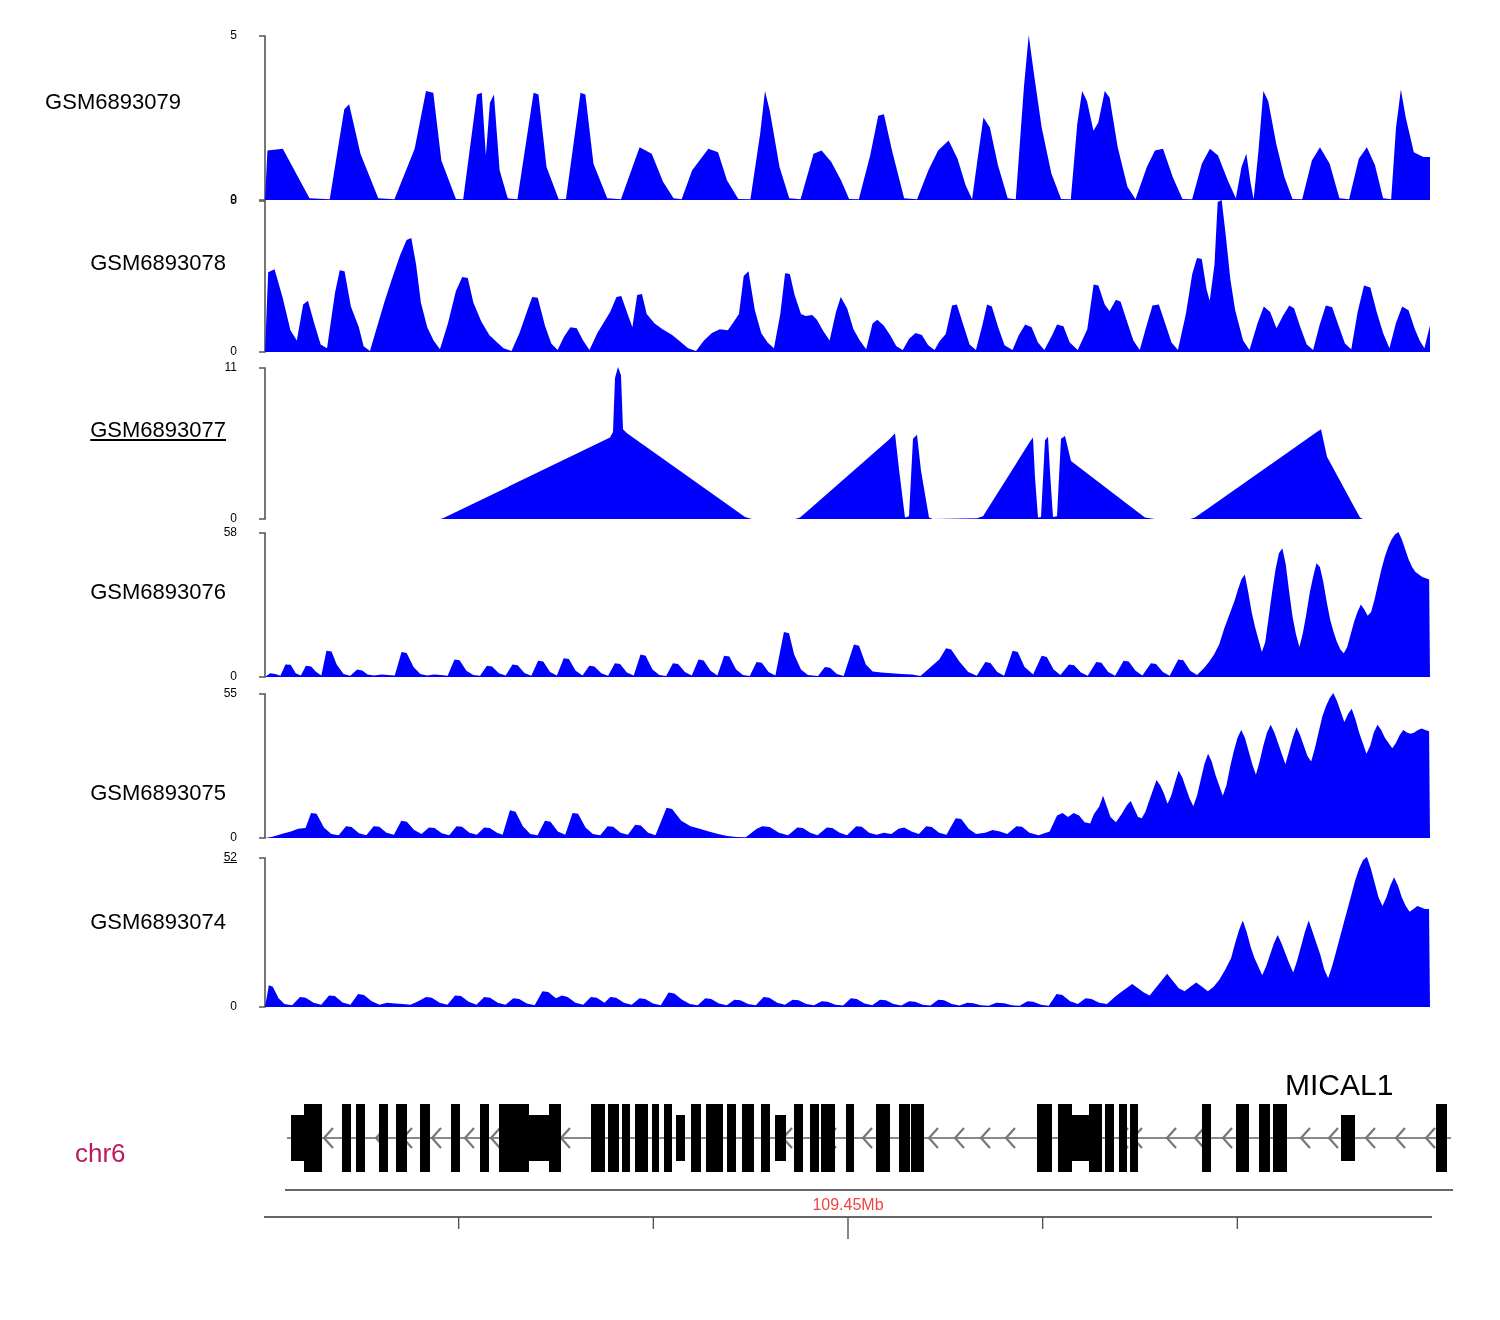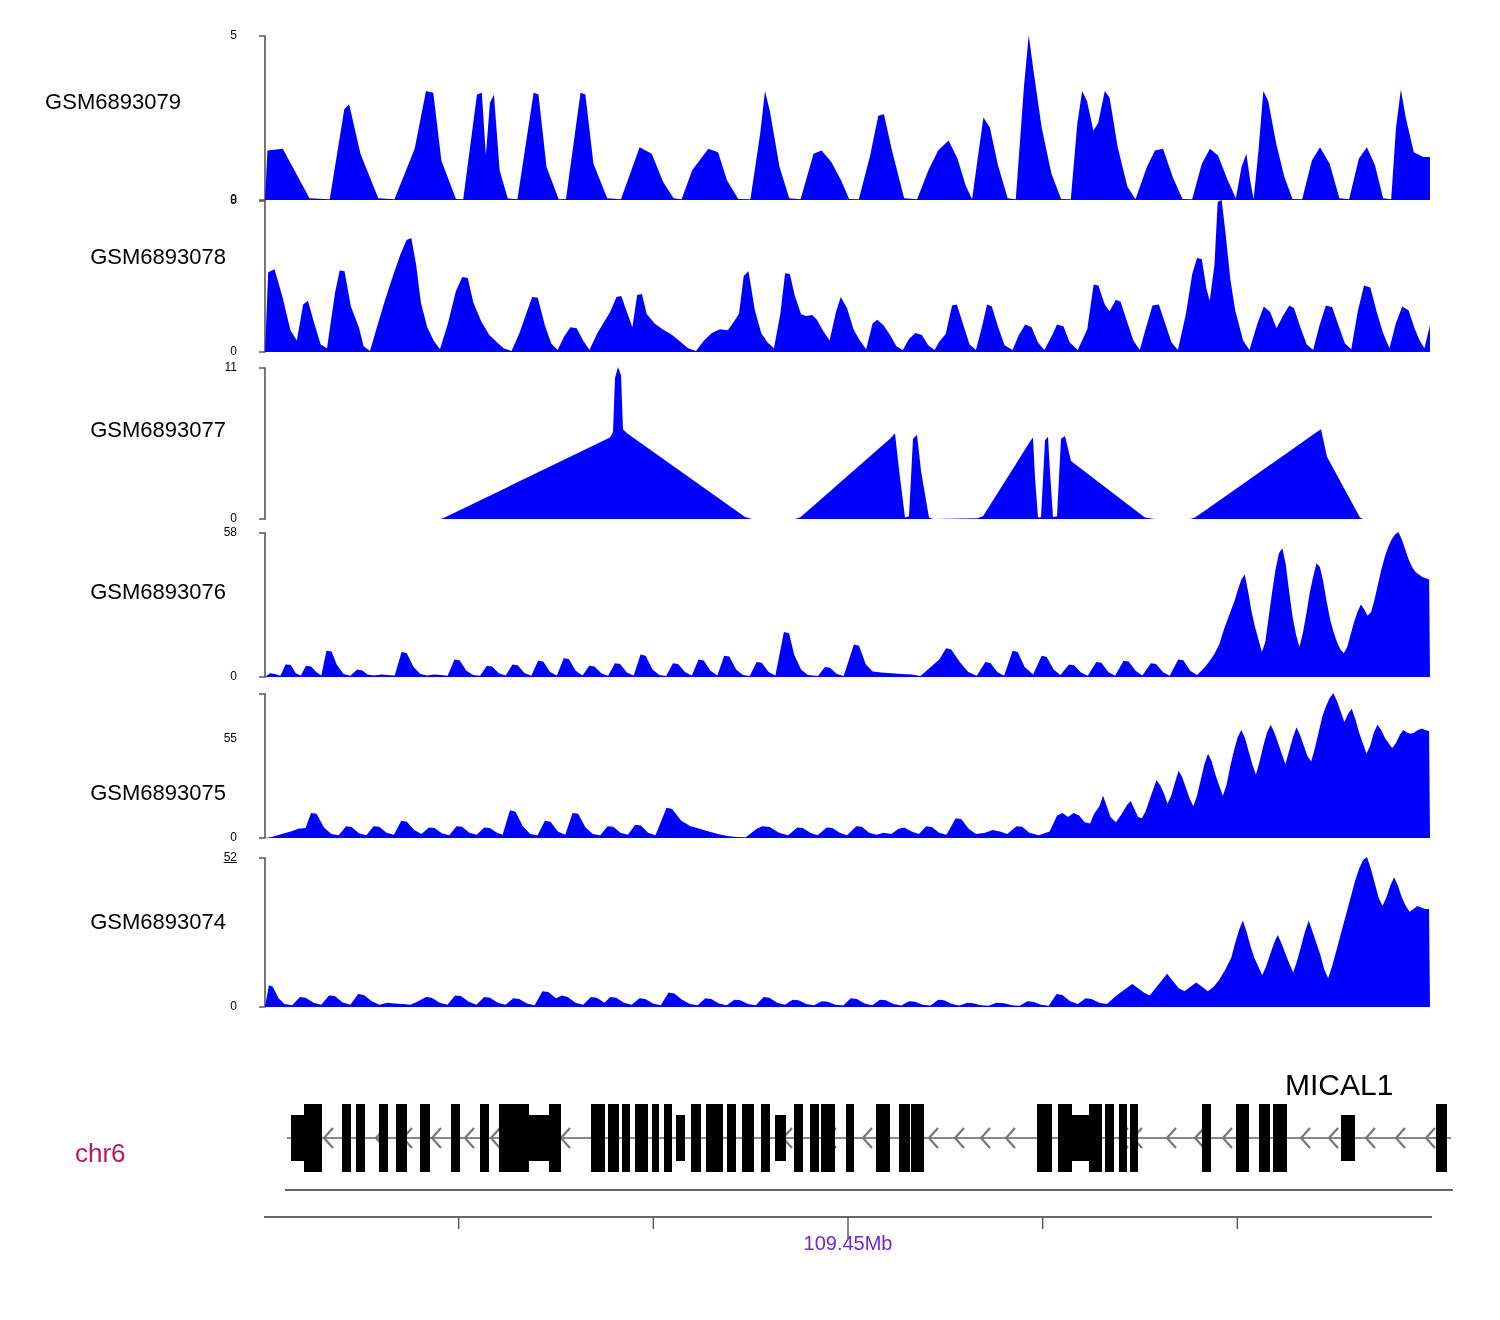--- a/index.html
+++ b/index.html
@@ -49,23 +49,23 @@
   #chr-label{
     position:absolute;
     left:75px;top:1138px;
     font-size:26px;
     color:#be185d;
     white-space:nowrap;
   }
 
   #coord-label{
     position:absolute;
-    top:1232px;
-    font-size:20px;
-    color:#6d28d9;
+    top:1196px;
+    font-size:16px;
+    color:#ef4444;
     white-space:nowrap;
     text-align:center;
   }
 
   svg{display:block;overflow:visible;}
 </style>
 </head>
 <body>
 
 <div id="root">
@@ -75,32 +75,32 @@
         <div class="axis-max" style="left: 213px; top: -6px;">5</div>
         <div class="axis-min" style="left: 213px; top: 158px;">0</div>
         <svg class="axis-svg" width="30" height="169" style="top: 0px;">
           <path d="M18,1 L24,1 L24,165 L18,165" fill="none" stroke="#555555" stroke-width="1.6"></path>
         </svg>
         <svg class="data-svg" width="1165" height="165">
           <path d="M0.00,165.00 L2.43,115.50 L17.80,113.85 L44.50,163.35 L64.72,164.34 L79.28,74.25 L84.14,69.30 L95.47,118.80 L113.26,163.35 L129.44,164.34 L149.67,113.85 L161.00,56.10 L168.28,57.75 L176.37,125.40 L190.93,164.01 L198.21,164.34 L211.97,59.40 L216.82,57.75 L220.86,120.45 L224.91,67.65 L228.95,59.40 L234.62,135.30 L242.71,163.35 L252.42,164.34 L268.60,57.75 L273.45,59.40 L281.54,132.00 L293.68,164.34 L300.96,164.01 L315.52,57.75 L320.38,59.40 L328.47,128.70 L342.22,163.35 L355.97,164.34 L374.58,112.20 L386.72,118.80 L398.04,146.85 L408.56,163.35 L416.65,164.34 L427.17,135.30 L443.35,113.85 L453.06,117.15 L461.95,145.20 L473.28,164.01 L485.42,164.34 L495.13,99.00 L499.98,56.10 L504.83,75.90 L514.54,132.00 L524.25,163.35 L535.58,164.34 L548.52,118.80 L556.61,115.50 L566.32,127.05 L576.03,145.20 L584.12,164.01 L593.83,164.34 L605.15,120.45 L613.24,80.85 L618.91,79.20 L627.00,115.50 L639.13,163.35 L652.08,164.34 L663.40,135.30 L673.11,115.50 L683.63,105.60 L692.53,123.75 L700.62,150.15 L707.09,164.34 L711.94,128.70 L718.42,82.50 L724.89,92.40 L732.98,130.35 L742.69,163.35 L750.78,164.34 L758.87,52.80 L763.72,0.00 L768.58,36.30 L776.67,92.40 L786.38,138.60 L796.08,164.01 L805.79,164.34 L812.26,89.10 L817.12,56.10 L821.97,66.00 L828.44,95.70 L833.30,87.45 L839.77,56.10 L844.63,62.70 L852.72,112.20 L862.42,151.80 L870.51,164.34 L881.84,132.00 L889.93,115.50 L898.02,113.85 L907.73,141.90 L917.44,164.01 L927.15,164.34 L936.85,128.70 L944.94,113.85 L953.03,120.45 L962.74,145.20 L970.83,163.35 L976.50,132.00 L981.35,118.80 L985.40,146.85 L988.63,164.34 L993.49,115.50 L998.34,56.10 L1003.19,66.00 L1011.28,108.90 L1019.38,141.90 L1027.47,164.01 L1037.17,164.34 L1046.88,125.40 L1054.97,112.20 L1064.68,128.70 L1074.39,163.35 L1084.10,164.34 L1093.81,123.75 L1101.90,112.20 L1109.99,130.35 L1118.08,163.35 L1126.17,164.34 L1131.02,92.40 L1135.88,54.45 L1140.73,82.50 L1148.82,117.15 L1155.29,120.45 L1158.53,122.10 L1165.00,122.10 L1165.00,165 L0,165 Z" fill="#0000FF" stroke="none"></path>
         </svg>
       </div>
       <div class="track" style="top: 200px; height: 152px;">
-        <div class="track-label" style="top: 44px;">GSM6893078</div>
+        <div class="track-label" style="top: 50px;">GSM6893078</div>
         <div class="axis-max" style="left: 213px; top: -6px;">8</div>
         <div class="axis-min" style="left: 213px; top: 145px;">0</div>
         <svg class="axis-svg" width="30" height="156" style="top: 0px;">
           <path d="M18,1 L24,1 L24,152 L18,152" fill="none" stroke="#555555" stroke-width="1.6"></path>
         </svg>
         <svg class="data-svg" width="1165" height="152">
           <path d="M0.00,152.00 L3.18,72.20 L9.54,69.35 L17.49,96.90 L25.45,130.15 L31.81,140.60 L38.17,104.50 L42.94,100.70 L49.30,123.50 L55.67,144.40 L62.03,148.20 L69.98,93.10 L74.75,70.30 L79.52,71.25 L85.88,106.40 L93.84,127.30 L98.61,146.30 L104.97,151.05 L111.33,129.20 L119.28,102.60 L127.24,77.90 L135.19,55.10 L141.55,39.90 L146.32,38.00 L151.09,64.60 L155.86,102.60 L162.23,127.30 L168.59,140.60 L174.95,149.15 L182.90,123.50 L190.85,91.20 L197.22,76.95 L202.78,77.90 L208.35,102.60 L216.30,121.60 L224.25,134.90 L232.20,142.50 L238.57,148.20 L246.52,151.05 L254.47,133.00 L262.42,110.20 L267.19,96.90 L272.76,97.85 L279.92,125.40 L286.28,143.45 L292.64,150.10 L299.00,136.80 L305.37,127.30 L311.73,128.25 L318.09,140.60 L324.45,150.10 L332.40,133.00 L338.76,122.55 L345.13,112.10 L351.49,96.90 L356.26,95.95 L362.62,114.00 L367.39,127.30 L372.16,95.00 L376.94,94.05 L381.71,114.00 L389.66,123.50 L397.61,129.20 L407.15,134.90 L415.11,141.55 L423.06,148.20 L431.01,151.05 L438.96,140.60 L446.91,133.00 L454.87,129.20 L462.82,130.15 L467.59,123.50 L473.95,114.00 L478.72,76.00 L483.49,71.25 L489.86,110.20 L496.22,133.00 L502.58,142.50 L508.94,148.20 L515.30,114.00 L520.08,73.15 L524.85,74.10 L529.62,95.00 L535.98,114.00 L540.75,115.90 L547.11,114.95 L551.88,119.70 L558.25,131.10 L564.61,140.60 L570.97,112.10 L575.74,96.90 L582.10,108.30 L588.46,129.20 L594.83,140.60 L601.19,149.15 L607.55,123.50 L612.32,119.70 L618.68,125.40 L625.04,134.90 L631.41,146.30 L637.77,150.10 L644.13,138.70 L650.49,133.00 L656.85,134.90 L663.22,145.35 L669.58,150.10 L674.35,141.55 L680.71,133.95 L687.07,105.45 L691.84,104.50 L698.20,124.45 L704.57,144.40 L710.93,150.10 L717.29,125.40 L722.06,104.50 L726.83,106.40 L733.19,127.30 L739.56,145.35 L747.51,150.10 L753.87,134.90 L760.23,124.45 L766.59,127.30 L772.96,142.50 L779.32,150.10 L787.27,134.90 L792.04,124.45 L798.40,126.35 L804.76,142.50 L812.72,150.10 L822.26,129.20 L828.62,84.55 L833.39,85.50 L839.75,104.50 L844.53,111.15 L850.89,99.75 L855.66,101.65 L862.02,121.60 L868.38,140.60 L874.74,150.10 L881.11,127.30 L887.47,105.45 L893.83,104.50 L900.19,123.50 L906.55,142.50 L912.91,150.10 L920.87,114.00 L927.23,74.10 L932.00,57.95 L936.77,58.90 L941.54,89.30 L944.72,100.70 L949.49,64.60 L952.68,1.90 L956.65,0.00 L960.63,34.20 L965.40,79.80 L970.17,110.20 L978.12,140.60 L984.48,150.10 L992.44,123.50 L998.80,106.40 L1005.16,112.10 L1011.52,128.25 L1017.88,115.90 L1024.25,105.45 L1029.02,108.30 L1035.38,127.30 L1041.74,144.40 L1048.10,150.10 L1054.46,125.40 L1060.83,105.45 L1067.19,107.35 L1073.55,125.40 L1079.91,143.45 L1086.27,149.15 L1092.63,112.10 L1099.00,85.50 L1105.36,87.40 L1111.72,112.10 L1118.08,133.00 L1124.44,148.20 L1130.81,123.50 L1137.17,106.40 L1143.53,110.20 L1149.89,129.20 L1154.66,140.60 L1159.43,148.20 L1162.61,134.90 L1165.00,125.40 L1165.00,140.60 L1165.00,152 L0,152 Z" fill="#0000FF" stroke="none"></path>
         </svg>
       </div>
       <div class="track" style="top: 367px; height: 152px;">
-        <div class="track-label" style="top: 50px;">GSM6893077</div>
+        <div class="track-label" style="top: 50px; text-decoration: underline;">GSM6893077</div>
         <div class="axis-max" style="left: 213px; top: -6px;">11</div>
         <div class="axis-min" style="left: 213px; top: 145px;">0</div>
         <svg class="axis-svg" width="30" height="156" style="top: 0px;">
           <path d="M18,1 L24,1 L24,152 L18,152" fill="none" stroke="#555555" stroke-width="1.6"></path>
         </svg>
         <svg class="data-svg" width="1165" height="152">
           <path d="M0.00,152.00 L175.00,152.00 L178.00,151.31 L345.00,70.47 L348.00,64.95 L350.00,11.05 L353.00,0.00 L356.00,8.29 L358.00,62.18 L362.00,66.33 L480.00,149.93 L487.00,152.00 L530.00,152.00 L535.00,150.62 L625.00,71.85 L630.00,66.33 L634.00,102.25 L640.00,150.62 L644.00,149.24 L648.00,71.85 L652.00,67.71 L656.00,103.64 L664.00,150.62 L668.00,152.00 L712.00,151.31 L718.00,149.24 L765.00,74.62 L768.00,70.47 L770.00,110.55 L773.00,150.62 L776.00,149.93 L780.00,73.24 L783.00,69.78 L785.00,105.02 L788.00,149.93 L792.00,149.24 L796.00,71.85 L800.00,69.09 L806.00,93.96 L880.00,150.62 L890.00,152.00 L925.00,152.00 L930.00,150.62 L1050.00,66.33 L1056.00,62.18 L1062.00,89.82 L1095.00,150.62 L1098.00,152.00 L1165.00,152.00 L1165.00,152 L0,152 Z" fill="#0000FF" stroke="none"></path>
         </svg>
       </div>
       <div class="track" style="top: 532px; height: 145px;">
@@ -109,21 +109,21 @@
         <div class="axis-min" style="left: 213px; top: 138px;">0</div>
         <svg class="axis-svg" width="30" height="149" style="top: 0px;">
           <path d="M18,1 L24,1 L24,145 L18,145" fill="none" stroke="#555555" stroke-width="1.6"></path>
         </svg>
         <svg class="data-svg" width="1165" height="145">
           <path d="M0.00,145.00 L5.12,141.25 L10.24,142.00 L15.36,143.75 L20.48,132.50 L25.60,132.75 L30.73,141.25 L35.85,143.50 L40.97,133.75 L46.09,134.50 L51.21,140.00 L56.33,143.50 L61.45,118.75 L66.57,119.50 L71.69,132.50 L78.52,142.00 L85.35,143.75 L92.18,137.50 L97.30,138.50 L102.42,142.50 L109.25,143.50 L116.07,142.50 L122.90,143.00 L129.73,143.50 L136.56,120.00 L141.68,121.00 L148.51,135.00 L155.33,142.00 L162.16,143.50 L168.99,142.50 L175.82,143.00 L182.64,143.75 L189.47,127.50 L194.59,128.25 L201.42,138.75 L208.25,143.00 L215.08,143.75 L221.90,133.75 L227.03,134.50 L233.85,141.25 L240.68,143.50 L247.51,132.50 L252.63,133.25 L259.46,141.00 L266.29,143.75 L273.11,128.75 L278.23,129.50 L285.06,140.00 L291.89,143.50 L298.72,126.25 L303.84,127.00 L310.67,138.75 L317.49,143.50 L324.32,133.75 L329.44,134.50 L336.27,141.25 L343.10,143.75 L349.93,131.25 L355.05,132.00 L361.88,140.50 L368.70,143.50 L375.53,122.50 L380.65,123.75 L387.48,137.50 L394.31,143.00 L401.14,144.00 L407.96,131.25 L413.08,132.00 L419.91,140.00 L426.74,143.50 L433.57,127.50 L438.69,128.50 L445.52,138.75 L452.34,143.50 L459.17,123.75 L464.29,124.50 L471.12,137.50 L477.95,143.00 L484.78,144.00 L491.60,130.00 L496.73,130.75 L503.55,140.00 L510.38,143.50 L518.92,100.00 L524.04,101.25 L529.16,122.50 L535.99,137.50 L542.81,143.00 L553.05,144.00 L559.88,135.00 L565.00,135.75 L571.83,142.00 L578.66,144.00 L588.90,112.50 L594.02,113.75 L600.85,132.50 L607.68,139.50 L616.21,140.50 L626.45,141.25 L636.70,142.00 L646.94,142.50 L655.47,144.00 L665.71,135.00 L674.25,127.50 L681.08,116.25 L686.20,117.50 L694.73,130.00 L703.27,140.00 L711.80,143.75 L720.34,130.00 L725.46,131.00 L732.29,140.00 L739.11,143.75 L747.65,118.75 L752.77,120.00 L759.60,135.00 L768.13,142.50 L776.67,123.75 L781.79,125.00 L788.62,137.50 L795.44,143.00 L803.98,132.50 L809.10,133.25 L815.93,140.50 L822.75,143.75 L831.29,130.00 L836.41,130.75 L843.24,140.00 L850.07,143.75 L858.60,128.75 L863.72,129.50 L870.55,138.75 L877.38,143.50 L885.91,131.25 L891.03,132.00 L897.86,140.00 L904.69,143.75 L913.22,127.50 L918.34,128.25 L925.17,138.75 L932.00,143.00 L938.83,136.25 L943.95,130.00 L949.07,122.50 L954.19,112.50 L959.31,96.25 L964.43,82.50 L969.55,68.75 L972.97,57.50 L976.38,47.50 L979.79,42.50 L983.21,60.00 L986.62,80.00 L990.04,95.00 L993.45,107.50 L996.86,120.00 L1000.28,110.00 L1003.69,85.00 L1007.11,60.00 L1010.52,37.50 L1013.93,21.25 L1017.35,16.25 L1020.76,32.50 L1024.18,60.00 L1027.59,85.00 L1031.00,102.50 L1034.42,115.00 L1037.83,101.25 L1041.25,82.50 L1044.66,61.25 L1048.07,45.00 L1051.49,31.25 L1054.90,35.00 L1058.32,50.00 L1061.73,70.00 L1065.14,87.50 L1068.56,100.00 L1071.97,110.00 L1075.38,117.50 L1078.80,121.25 L1082.21,115.00 L1085.63,102.50 L1089.04,90.00 L1092.45,80.00 L1095.87,72.50 L1099.28,77.50 L1102.70,83.75 L1106.11,80.00 L1109.52,67.50 L1112.94,52.50 L1116.35,37.50 L1119.77,25.00 L1123.18,15.00 L1126.59,7.50 L1130.01,2.50 L1133.42,0.00 L1136.84,7.50 L1140.25,17.50 L1143.66,27.50 L1147.08,35.00 L1150.49,40.00 L1153.90,42.50 L1157.32,45.00 L1160.73,46.25 L1164.15,47.50 L1165.00,145.00 L1165.00,145 L0,145 Z" fill="#0000FF" stroke="none"></path>
         </svg>
       </div>
       <div class="track" style="top: 693px; height: 145px;">
         <div class="track-label" style="top: 51px; margin-top: 36px;">GSM6893075</div>
-        <div class="axis-max" style="left: 213px; top: -6px; margin-top: 45px;">55</div>
+        <div class="axis-max" style="left: 213px; top: -6px;">55</div>
         <div class="axis-min" style="left: 213px; top: 138px;">0</div>
         <svg class="axis-svg" width="30" height="149" style="top: 0px;">
           <path d="M18,1 L24,1 L24,145 L18,145" fill="none" stroke="#555555" stroke-width="1.6"></path>
         </svg>
         <svg class="data-svg" width="1165" height="145">
           <path d="M0.00,145.00 L7.37,143.68 L16.58,141.05 L25.79,138.41 L33.15,135.77 L40.52,134.98 L46.05,119.95 L51.57,120.75 L58.94,134.45 L66.31,141.05 L73.68,142.36 L81.04,133.14 L86.57,133.93 L93.94,140.25 L101.30,142.36 L108.67,133.14 L114.20,133.66 L121.57,139.73 L128.93,141.84 L136.30,127.86 L141.83,128.65 L149.19,137.09 L156.56,141.05 L163.93,134.45 L169.45,134.98 L176.82,140.25 L184.19,142.36 L191.56,133.14 L197.08,133.66 L204.45,139.73 L211.82,141.84 L219.19,134.45 L224.71,134.98 L232.08,139.73 L237.60,141.84 L244.97,117.32 L250.50,118.64 L257.87,133.14 L265.23,141.05 L272.60,142.36 L279.97,127.86 L285.49,128.65 L292.86,138.41 L300.23,141.84 L307.60,119.95 L313.12,120.75 L320.49,134.45 L327.86,141.05 L335.23,142.36 L342.59,133.14 L348.12,133.66 L355.49,139.73 L362.85,141.84 L370.22,131.82 L375.75,132.61 L383.11,139.73 L390.48,142.36 L401.53,114.68 L407.06,116.00 L416.27,127.86 L425.48,133.14 L434.69,135.77 L443.90,138.41 L453.11,141.05 L462.32,142.89 L471.53,143.95 L480.74,144.21 L491.79,135.77 L497.31,133.14 L504.68,133.93 L513.89,139.73 L523.10,142.36 L532.31,134.45 L537.83,134.98 L545.20,139.73 L552.57,142.36 L561.78,134.45 L567.30,134.98 L574.67,139.73 L582.04,142.36 L591.25,133.14 L596.77,133.66 L604.14,139.73 L611.51,141.84 L618.88,139.73 L626.25,141.05 L633.61,135.77 L639.14,134.45 L646.51,138.41 L653.87,141.05 L661.24,133.14 L666.77,133.93 L674.13,139.73 L681.50,141.84 L690.71,125.23 L696.24,126.02 L703.60,135.77 L710.97,141.05 L720.18,139.73 L727.55,137.09 L734.92,138.41 L742.28,141.05 L751.49,133.14 L757.02,133.66 L764.39,139.73 L773.60,142.36 L784.65,138.41 L792.02,122.59 L797.54,119.95 L803.07,123.91 L808.59,119.95 L814.12,122.59 L819.64,129.18 L825.17,130.50 L828.85,121.27 L834.38,113.36 L838.06,102.82 L841.75,113.36 L845.43,123.91 L850.96,129.18 L856.48,121.27 L862.01,112.05 L865.69,108.09 L869.38,116.00 L873.06,123.91 L876.74,125.23 L880.43,118.64 L884.11,108.09 L887.79,97.55 L891.48,87.00 L895.16,92.27 L898.85,100.18 L902.53,110.73 L906.21,102.82 L909.90,89.64 L913.58,77.77 L917.26,84.36 L920.95,94.91 L924.63,105.45 L928.32,113.36 L932.00,102.82 L935.68,87.00 L939.37,71.18 L943.05,60.64 L946.74,68.55 L950.42,81.73 L954.10,92.27 L957.79,102.82 L961.47,92.27 L965.15,73.82 L968.84,58.00 L972.52,44.82 L976.21,36.91 L979.89,44.82 L983.57,58.00 L987.26,71.18 L990.94,81.73 L994.62,68.55 L998.31,52.73 L1001.99,39.55 L1005.68,31.64 L1009.36,39.55 L1013.04,50.09 L1016.73,60.64 L1020.41,71.18 L1024.09,58.00 L1027.78,44.82 L1031.46,34.27 L1035.15,42.18 L1038.83,52.73 L1042.51,63.27 L1046.20,68.55 L1049.88,55.36 L1053.57,39.55 L1057.25,23.73 L1060.93,13.18 L1064.62,5.27 L1068.30,0.00 L1071.98,7.91 L1075.67,18.45 L1079.35,29.00 L1083.04,21.09 L1086.72,15.82 L1090.40,26.36 L1094.09,39.55 L1097.77,50.09 L1101.45,60.64 L1105.14,52.73 L1108.82,39.55 L1112.51,31.64 L1116.19,36.91 L1119.87,44.82 L1123.56,50.09 L1127.24,55.36 L1130.92,50.09 L1134.61,42.18 L1138.29,36.91 L1141.98,39.55 L1145.66,40.86 L1149.34,39.55 L1153.03,36.91 L1156.71,35.59 L1160.40,36.91 L1164.08,38.23 L1165.00,145.00 L1165.00,145 L0,145 Z" fill="#0000FF" stroke="none"></path>
         </svg>
       </div>
       <div class="track" style="top: 857px; height: 150px;">
         <div class="track-label" style="top: 52px;">GSM6893074</div>

